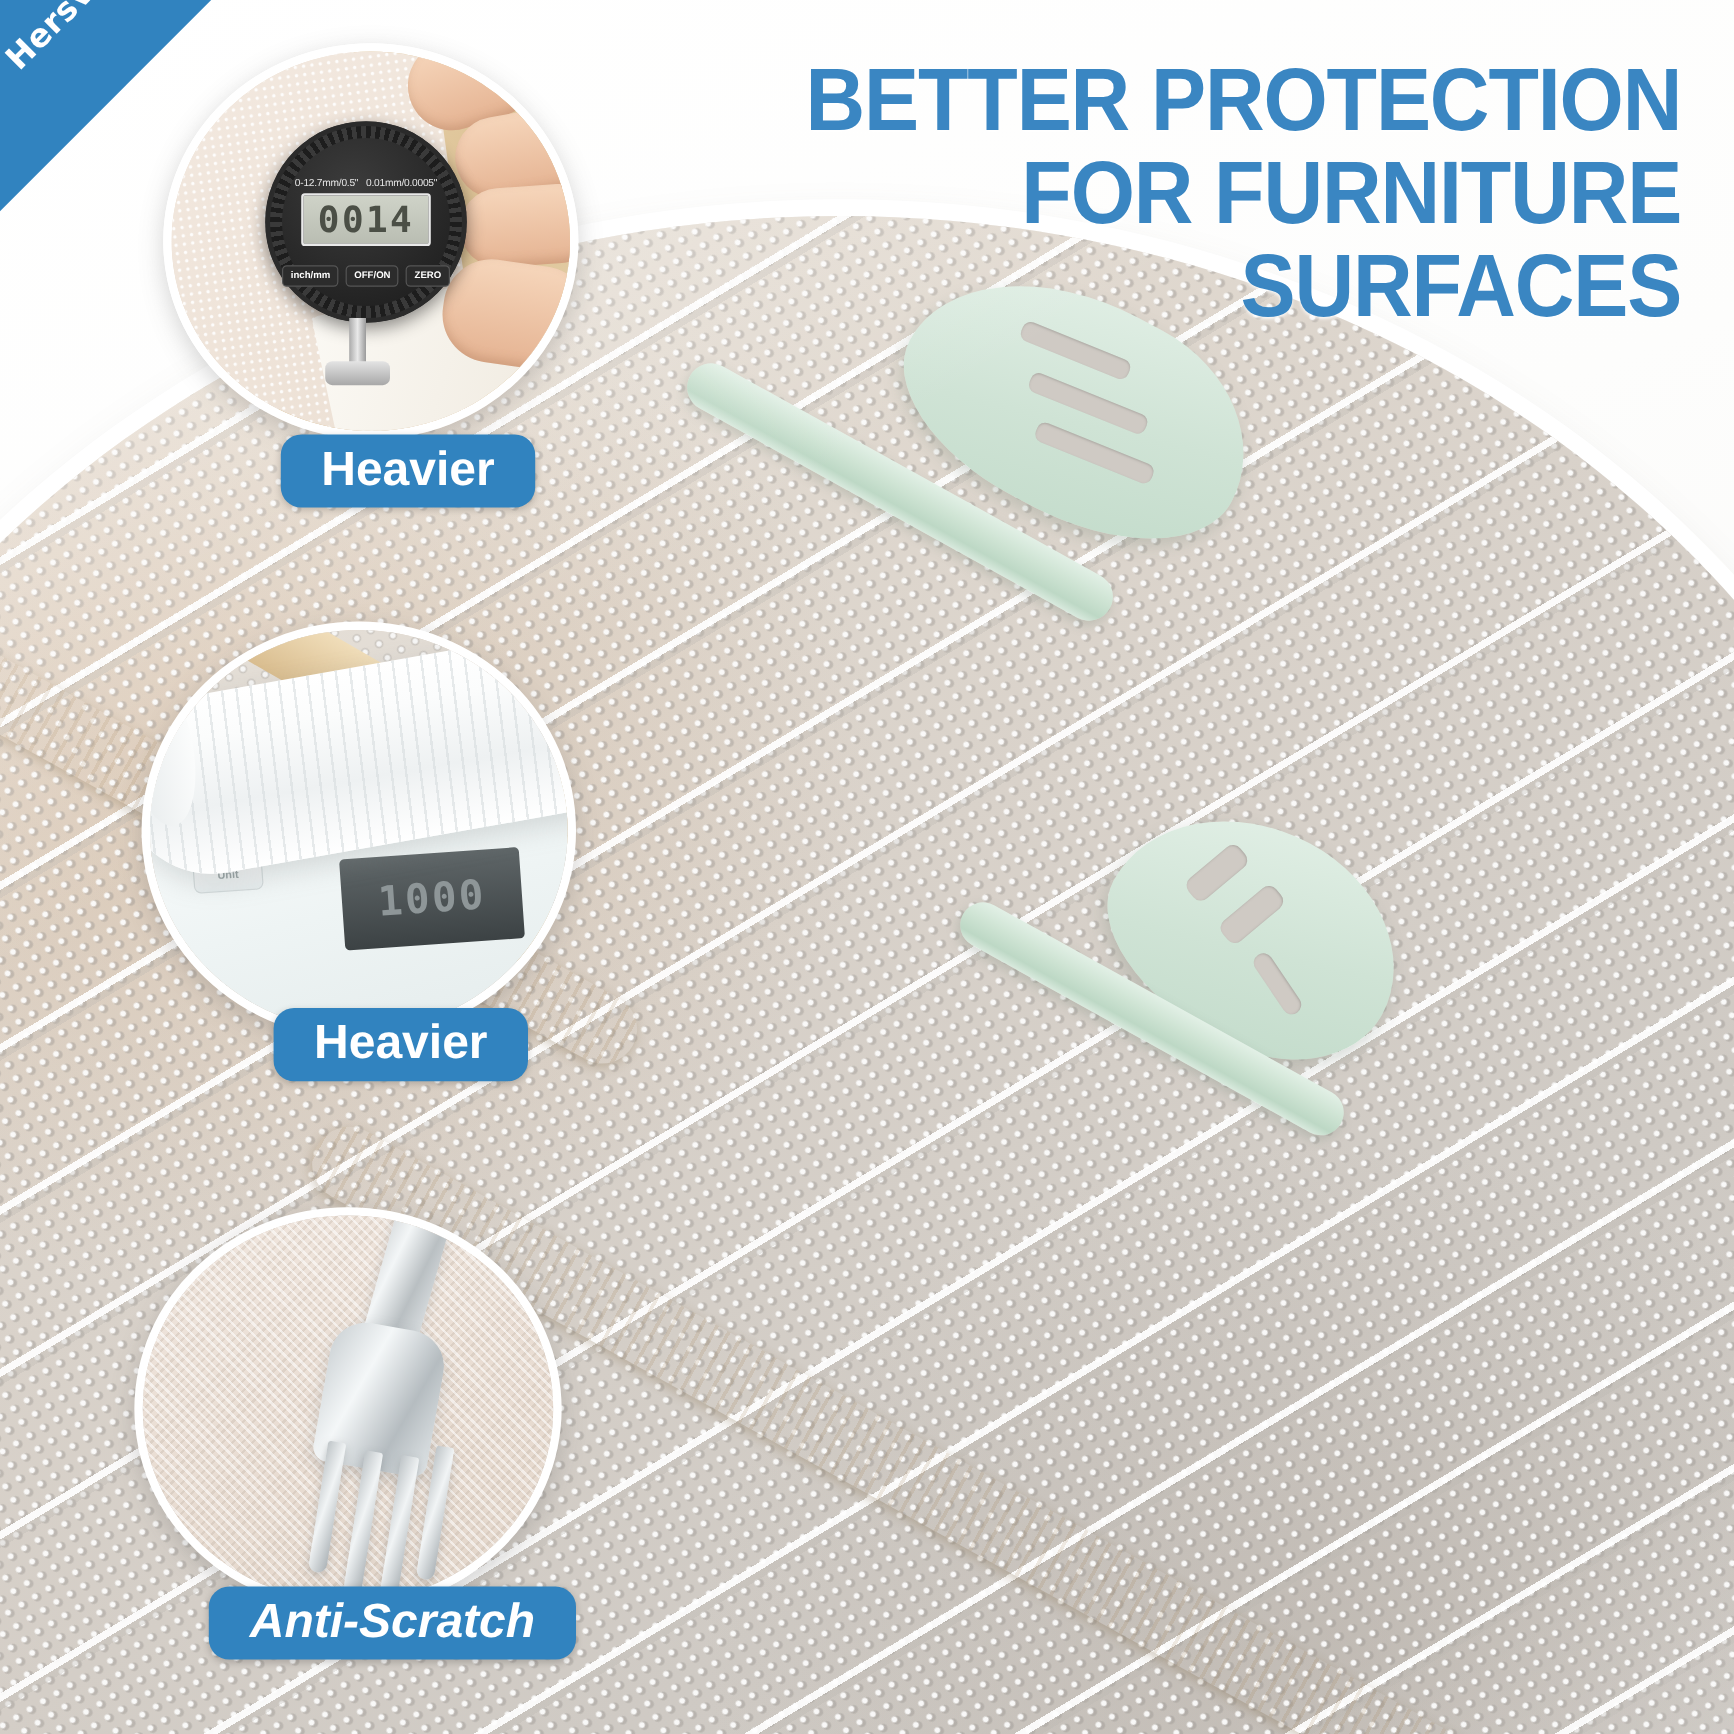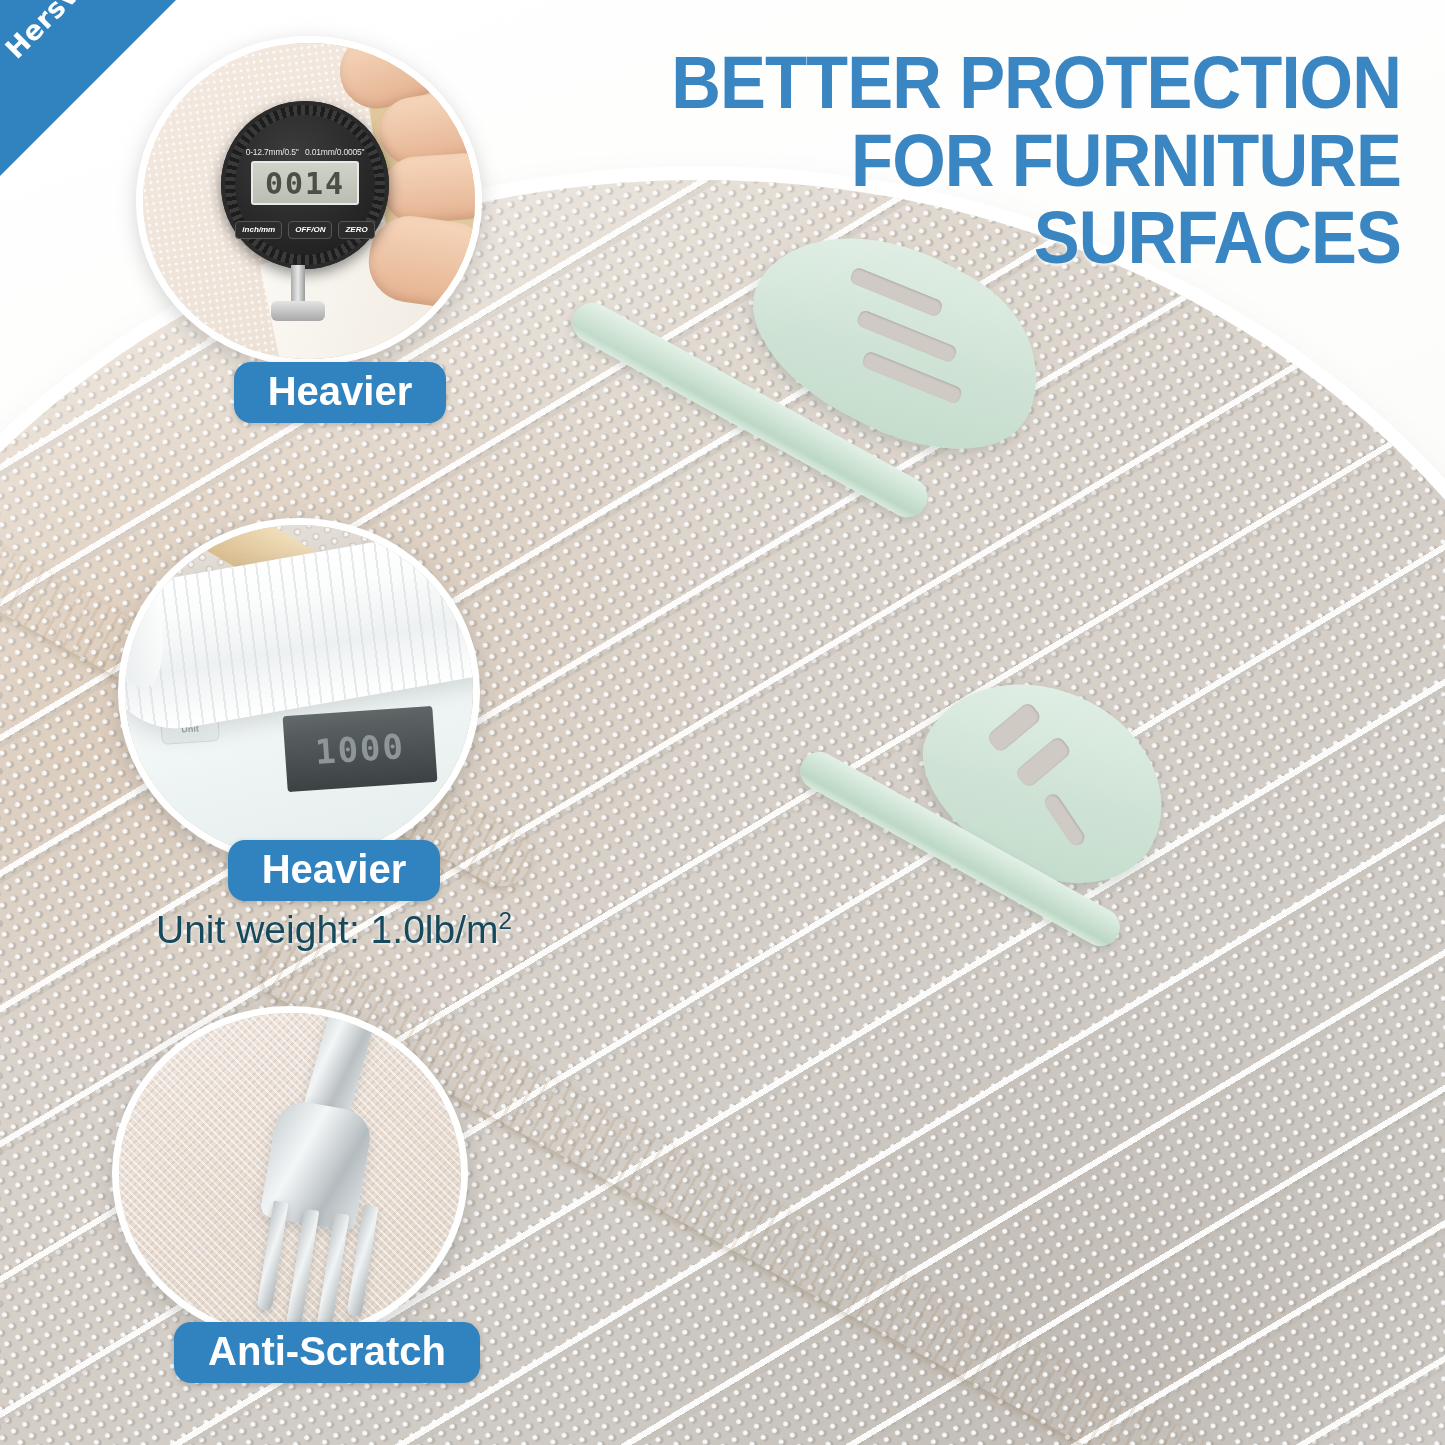--- a/index.html
+++ b/index.html
@@ -155,21 +155,21 @@
   .gauge-face { position:absolute; left:14px; top:14px; right:14px; bottom:14px; border-radius:50%;
       background:radial-gradient(circle at 42% 30%, #3c3c3c, #1b1b1b); }
   .gauge-spec { position:absolute; left:8px; right:8px; top:32px; text-align:center;
       font-size:8.5px; color:#e7e7e7; letter-spacing:-.2px; white-space:nowrap; }
   .lcd { position:absolute; left:16px; right:16px; top:46px; height:44px;
       background:linear-gradient(180deg,#cfd3c8,#b9bdb2); border:2px solid #e9e9e9; border-radius:3px;
       display:flex; align-items:center; justify-content:center; }
   .lcd-num { font-family:"DejaVu Sans Mono", monospace; font-size:30px; font-weight:700; color:#4b4f46; letter-spacing:2px; }
   .btn-row { position:absolute; left:12px; right:12px; bottom:16px; display:flex; gap:6px; justify-content:center; }
   .gbtn { background:#2c2c2c; border:1px solid #555; border-radius:4px; color:#fff; font-size:8px;
-      padding:4px 6px; text-align:center; line-height:1.05; font-weight:700;font-style:italic; }
+      padding:4px 6px; text-align:center; line-height:1.05; font-weight:700; }
   .probe { position:absolute; left:148px; top:222px; width:14px; height:42px; background:linear-gradient(90deg,#aaa,#e9e9e9,#9a9a9a); }
   .probe-foot { position:absolute; left:128px; top:258px; width:54px; height:20px; border-radius:6px;
       background:linear-gradient(180deg,#e4e4e4,#a8a8a8); }
 
   
   #inset2 { left:118px; top:518px; width:362px; height:348px; }
   .i2-bg { position:absolute; inset:0; background:linear-gradient(150deg,#e6e0d8,#d8d2cb); }
   .i2-mattex { position:absolute; inset:0;
       background-image:radial-gradient(circle at 3px 3px, rgba(255,255,255,.85) 1.2px, rgba(255,255,255,0) 2px),
         radial-gradient(circle at 3px 3px, rgba(150,146,142,.35) 2px, rgba(255,255,255,0) 2.7px);
@@ -239,21 +239,21 @@
     box-shadow:0 2px 6px rgba(0,0,0,.18);
     font-family:"Liberation Sans", sans-serif;
   }
   .caption { margin-top:6px; color:#17495c; font-size:39px; font-weight:400;
       font-family:"Liberation Sans", sans-serif; white-space:nowrap;
       text-shadow:0 1px 3px rgba(255,255,255,.9); }
   .caption sup { font-size:.62em; vertical-align:super; }
 
   #callout1 { left:100px; top:362px; width:480px; }
   #callout2 { left:84px; top:840px; width:500px; }
-  #callout3 { left:72px; top:1322px; width:510px; }
+  #callout3 { left:72px; top:1322px; width:510px;font-style:italic; }
 </style>
 </head>
 <body>
 
 <div id="stage">
 
   <div class="bg-white"></div>
 
   <div class="cloth"></div>
   <div class="cloth2"></div>
@@ -368,20 +368,19 @@
     <div>FOR FURNITURE</div>
     <div>SURFACES</div>
   </div>
 
   <div class="callout" id="callout1">
     <div class="badge">Heavier</div>
   </div>
 
   <div class="callout" id="callout2">
     <div class="badge">Heavier</div>
-    <div class="caption"><span>Unit weight: 1.0lb/m</span><sup>2</sup></div>
   </div>
 
   <div class="callout" id="callout3">
     <div class="badge">Anti-Scratch</div>
   </div>
 
 </div>
 
 </body></html>

